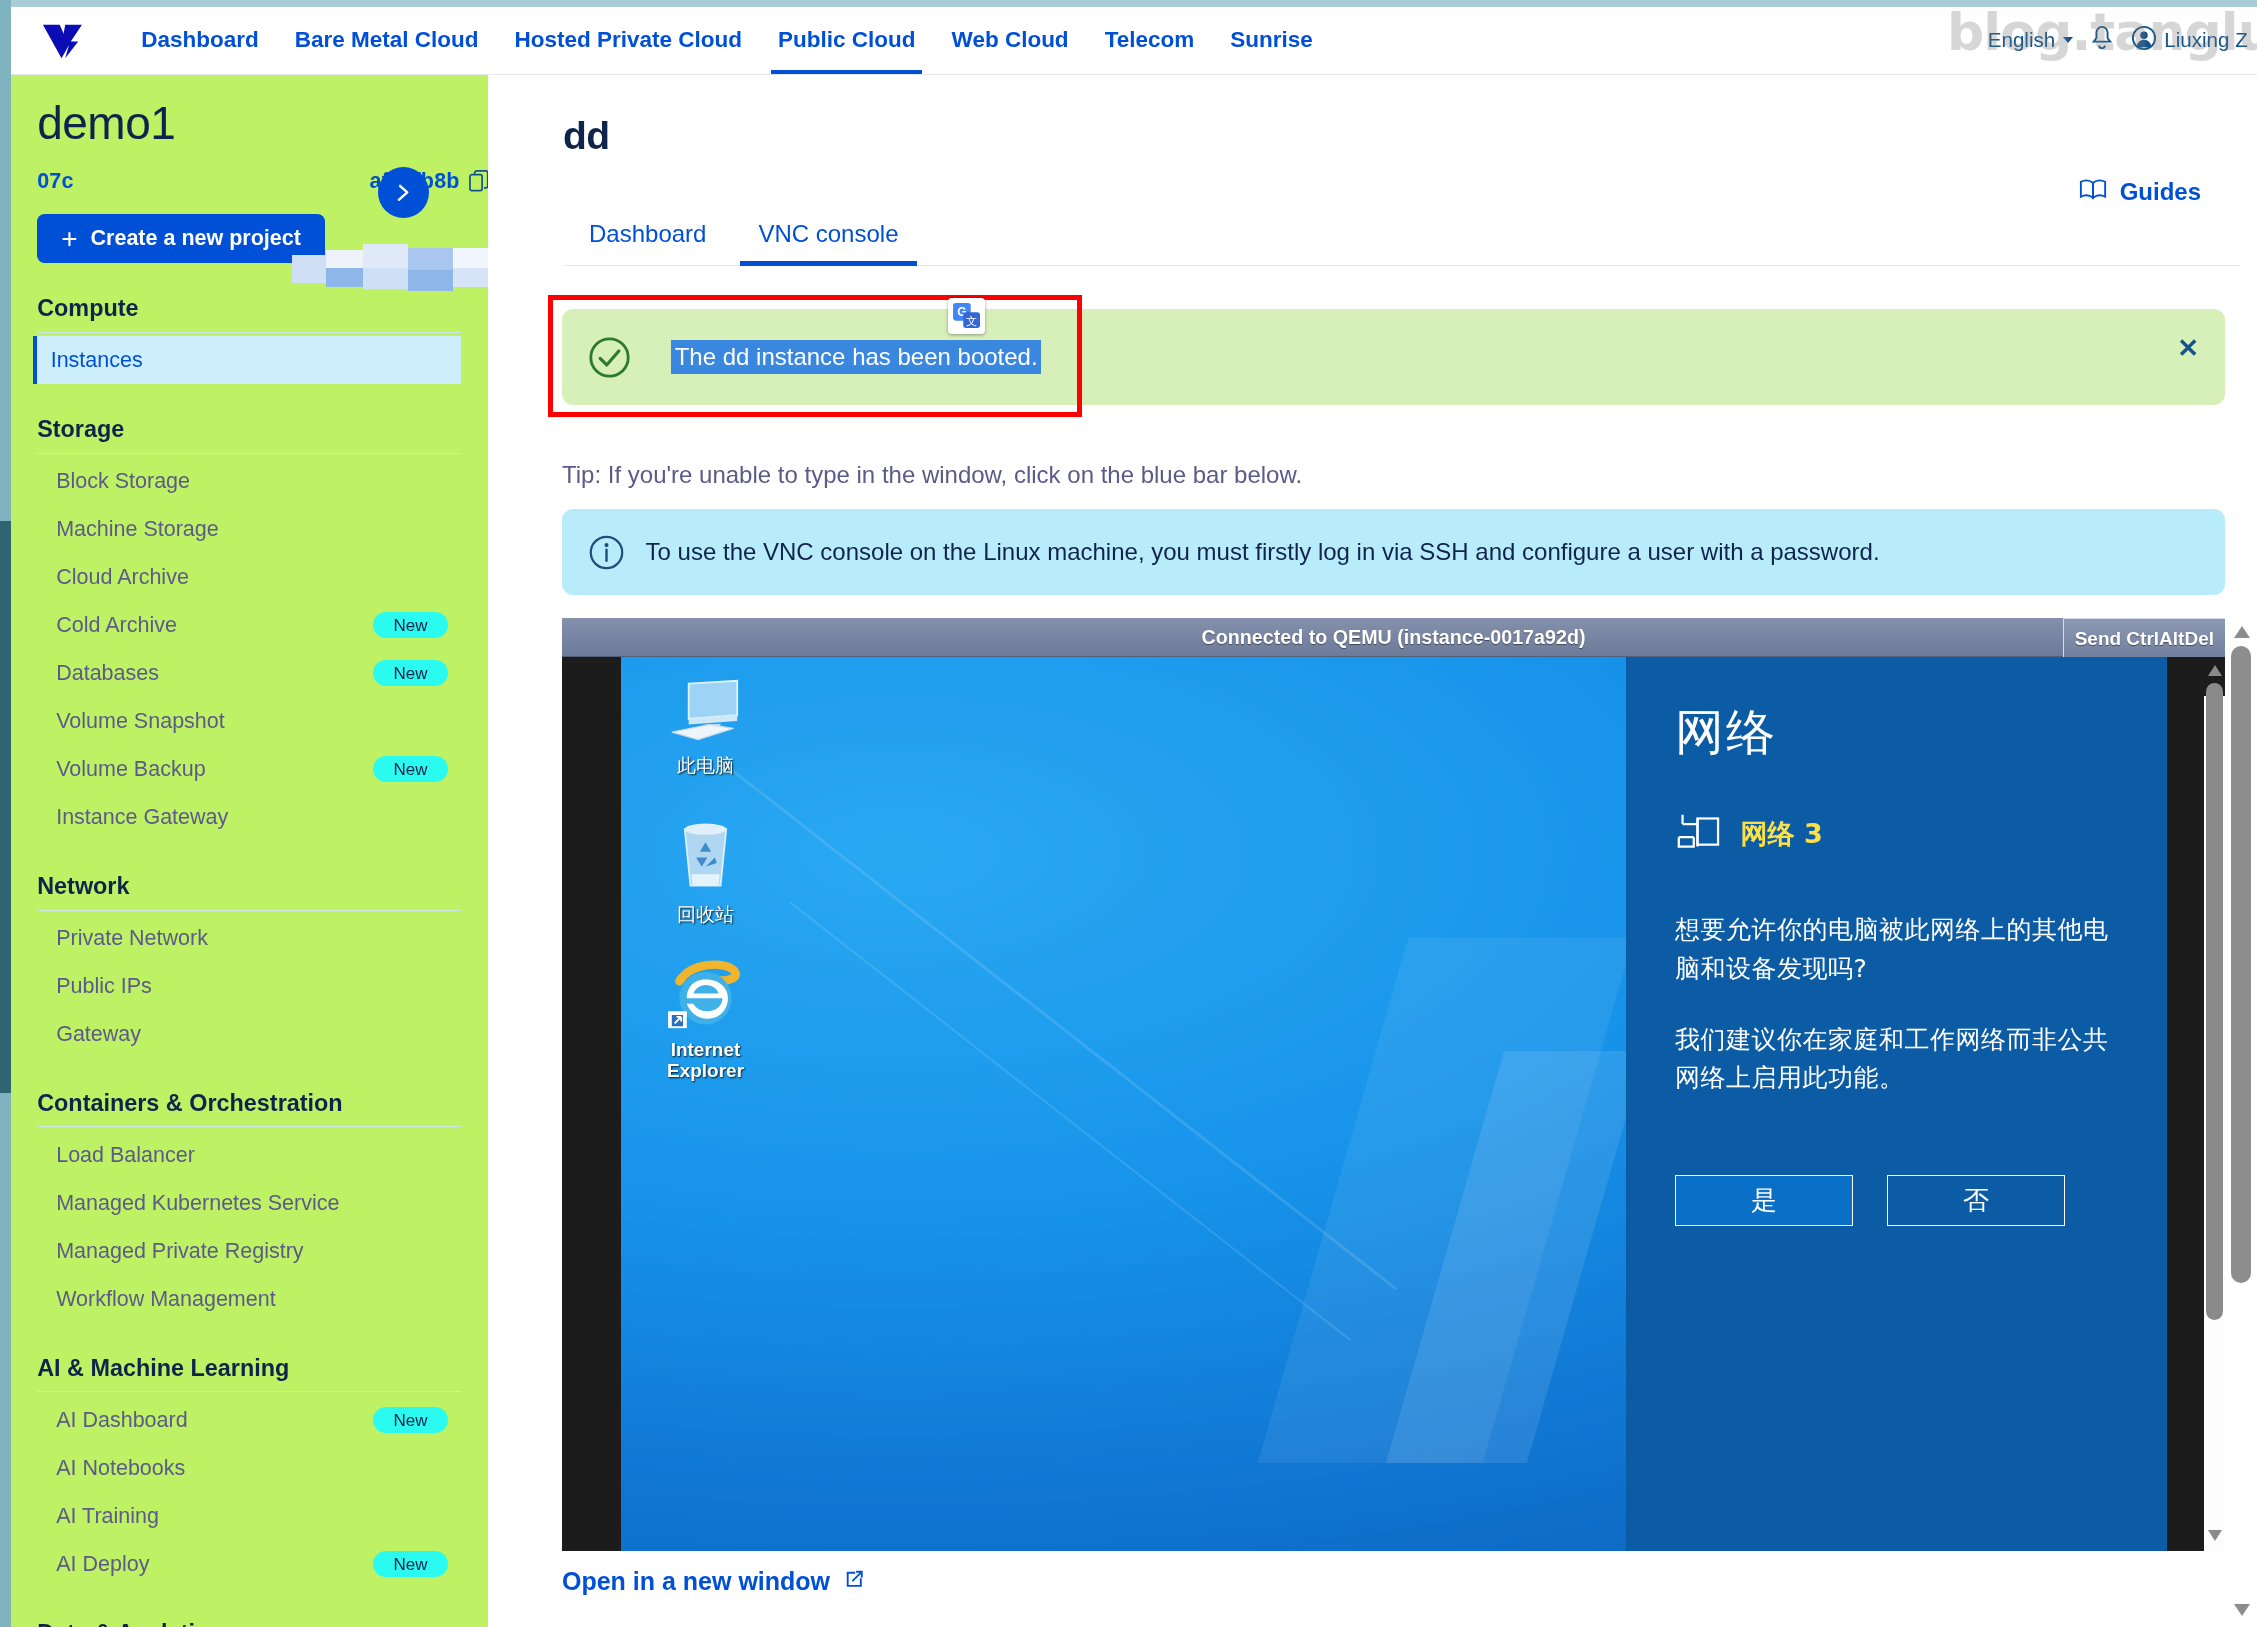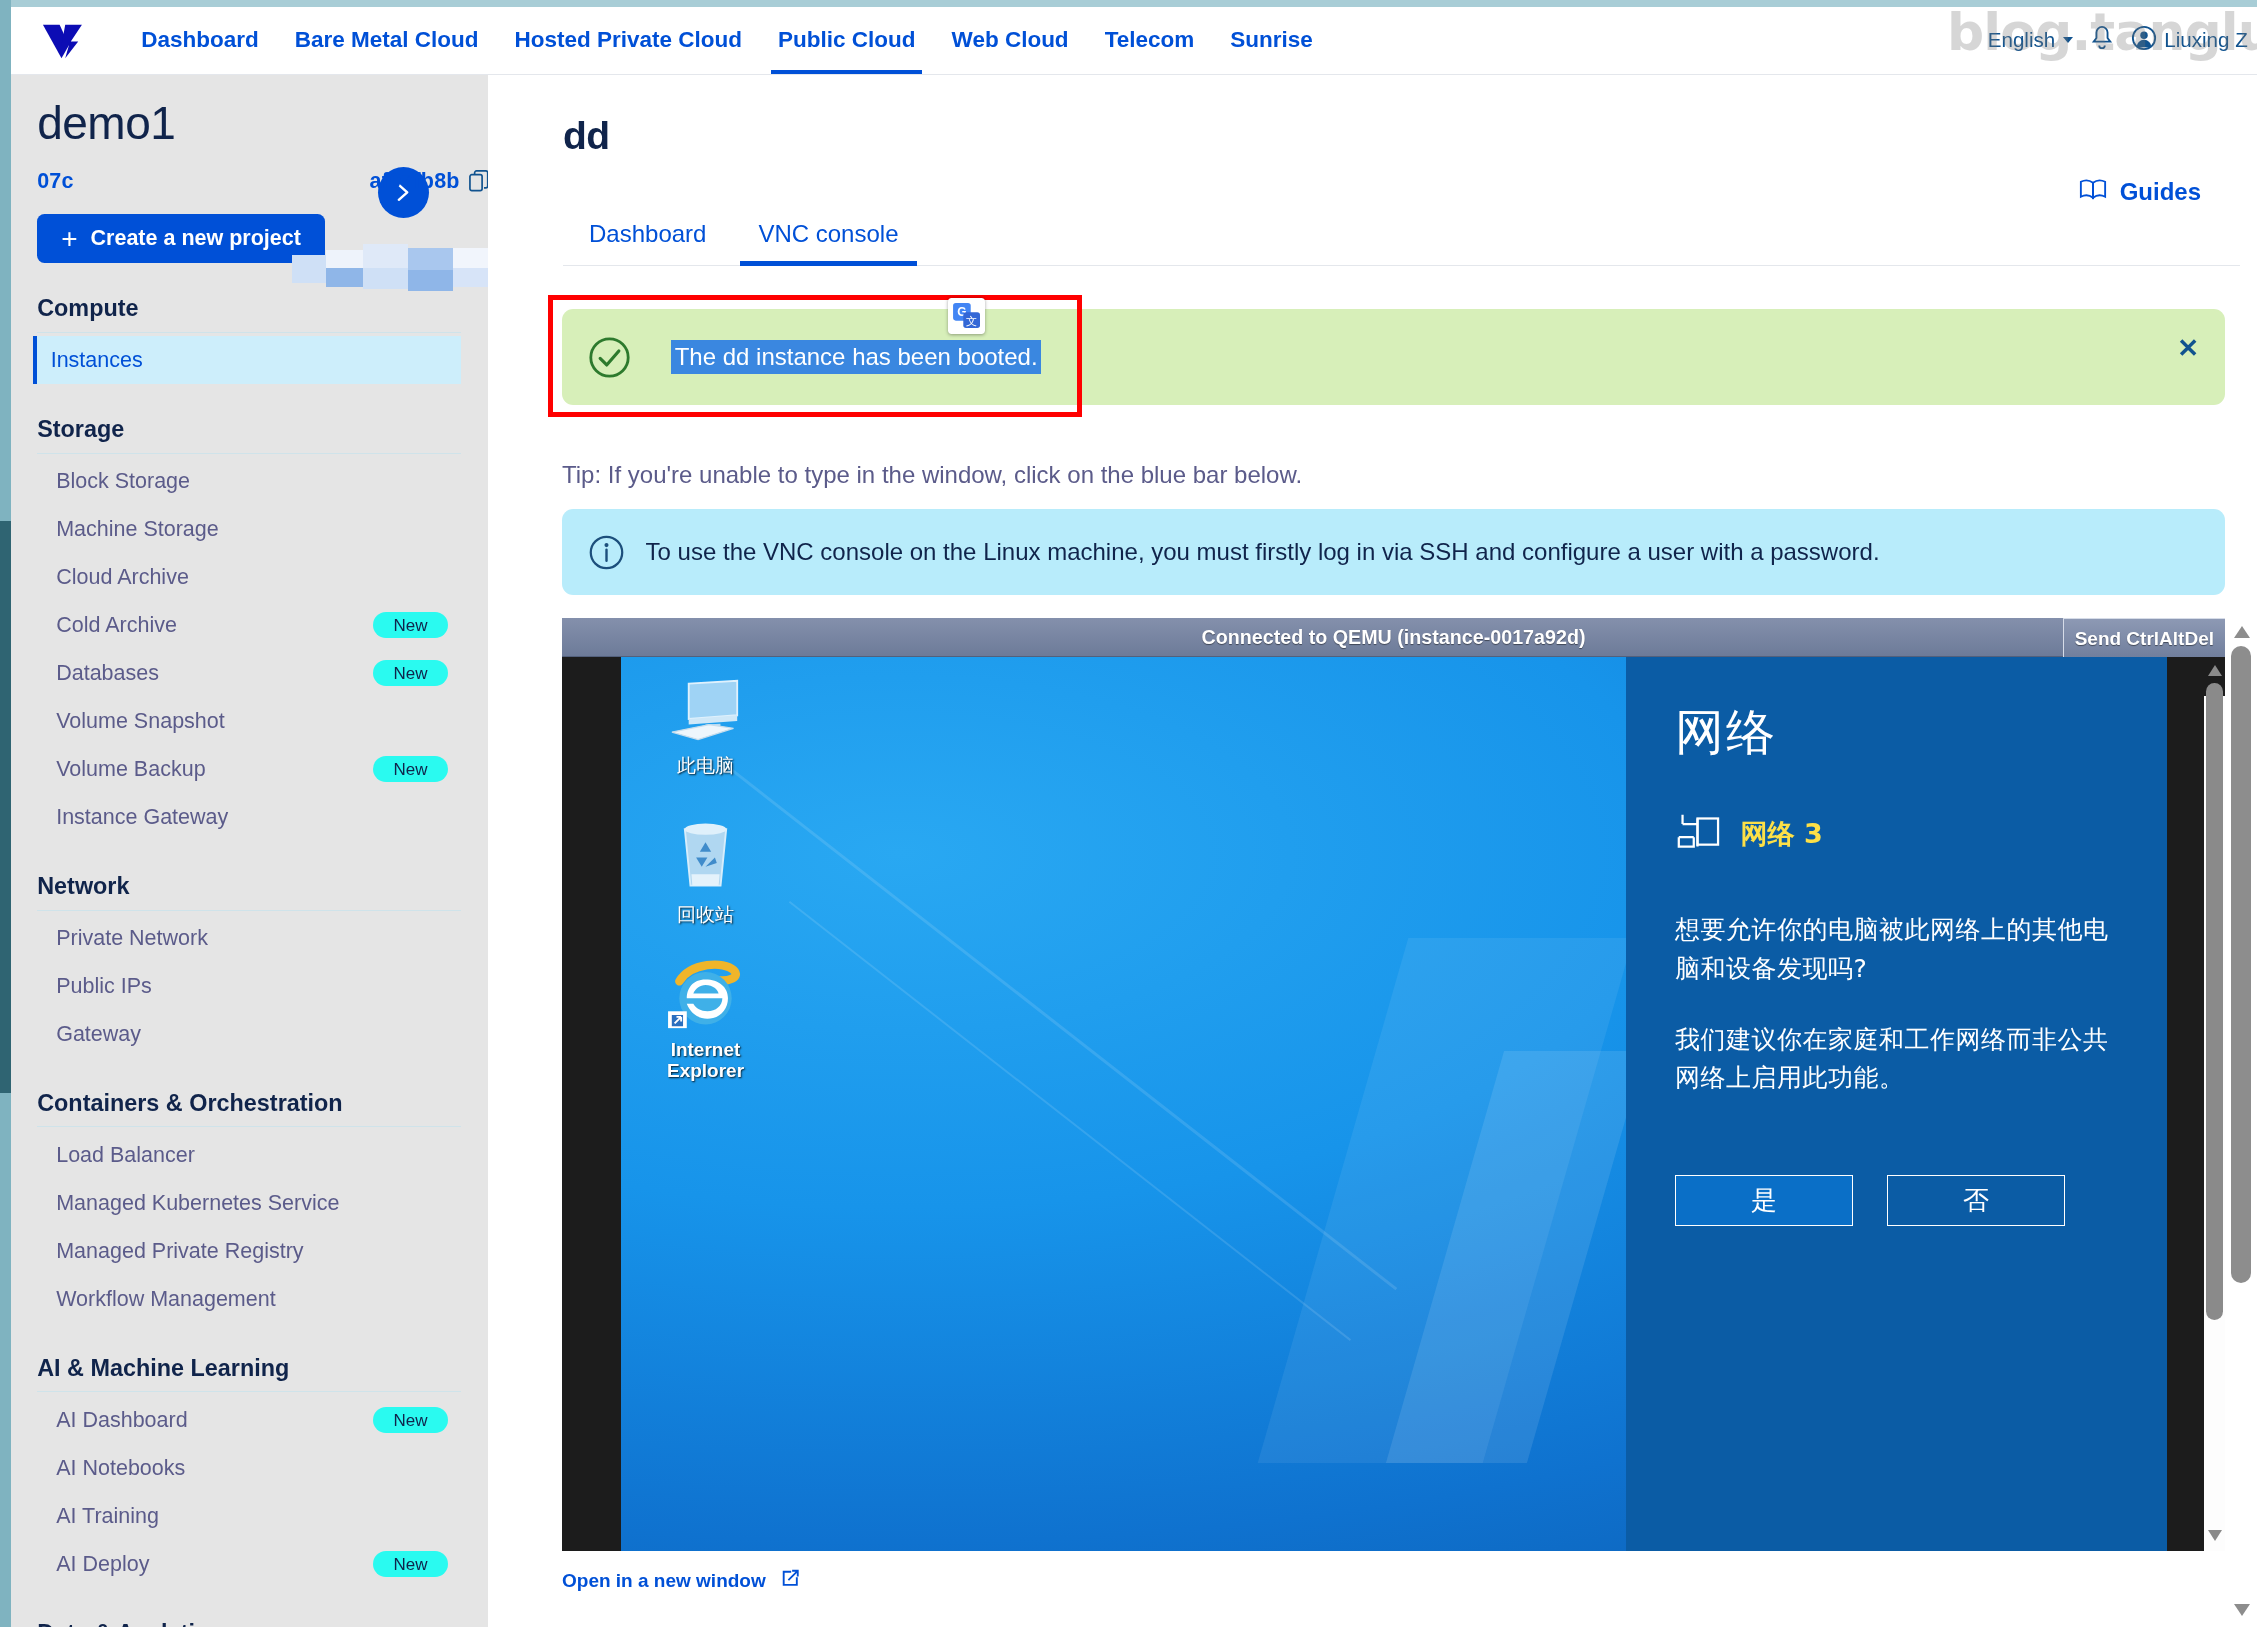--- a/index.html
+++ b/index.html
@@ -61,21 +61,21 @@
     position:absolute; left:1947px; top:1.9px;
     font-size:52px; font-weight:700; letter-spacing:-0.9px;
     color:rgba(120,120,120,.30);
     font-family:"DejaVu Sans", sans-serif;
     pointer-events:none; white-space:nowrap;
   }
 
   
   #sidebar {
     position:absolute; left:11.2px; top:75px; width:552px; height:1552px;
-    background:#e5e5e5; border-right:0.9px solid #e4e7ec;
+    background:#bef264; border-right:0.9px solid #e4e7ec;
     overflow:hidden;
   }
   .sb-inner { position:absolute; left:0; top:0; width:476px; }
 
   .proj-title {
     font-size:46px; color:#10244b; font-weight:400;
     margin:20.6px 0 0 26px; letter-spacing:-0.5px;
   }
   .proj-arrow {
     position:absolute; right:58px; top:92px; width:51px; height:51px;
@@ -297,21 +297,21 @@
   .vnc-sb-up, .vnc-sb-dn {
     position:absolute; right:2.8px; width:0;height:0;
     border-left:7.5px solid transparent;border-right:7.5px solid transparent;
   }
   .vnc-sb-up { top:7.5px; border-bottom:11.2px solid #8a8a8a; }
   .vnc-sb-dn { top:873px; border-top:11.2px solid #8a8a8a; }
 
   .open-new {
     position:absolute; left:562px; top:1567px;
     display:flex; align-items:center; gap:13px;
-    font-size:19px; color:#0050d7; font-weight:700; cursor:pointer;
+    font-size:25px; color:#0050d7; font-weight:700; cursor:pointer;
   }
 
   
   .page-sb {
     position:absolute; right:0; top:618px; width:28px; height:1009px;
     background:#ffffff;
   }
   .page-sb-thumb {
     position:absolute; right:5.6px; top:646px; width:20.6px; height:637px;
     background:#8d8d8d; border-radius:10.3px;

